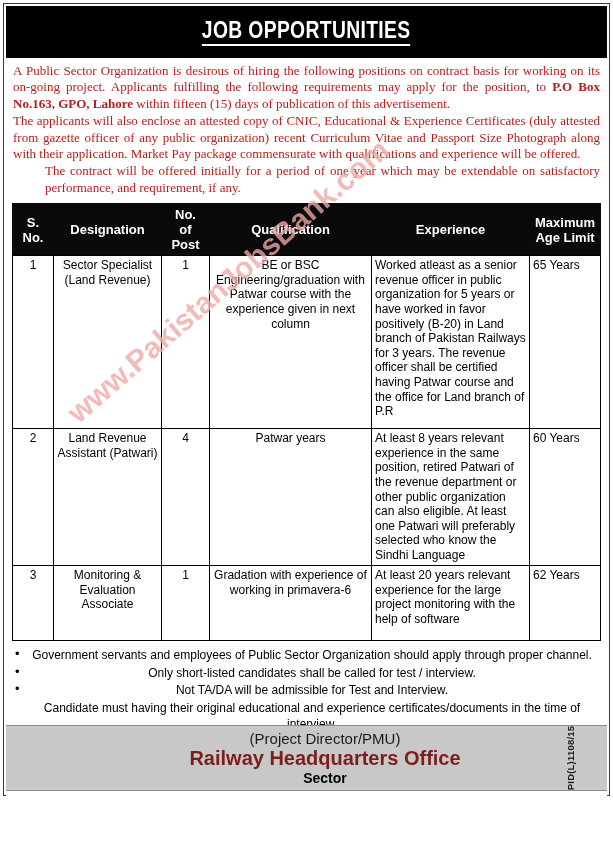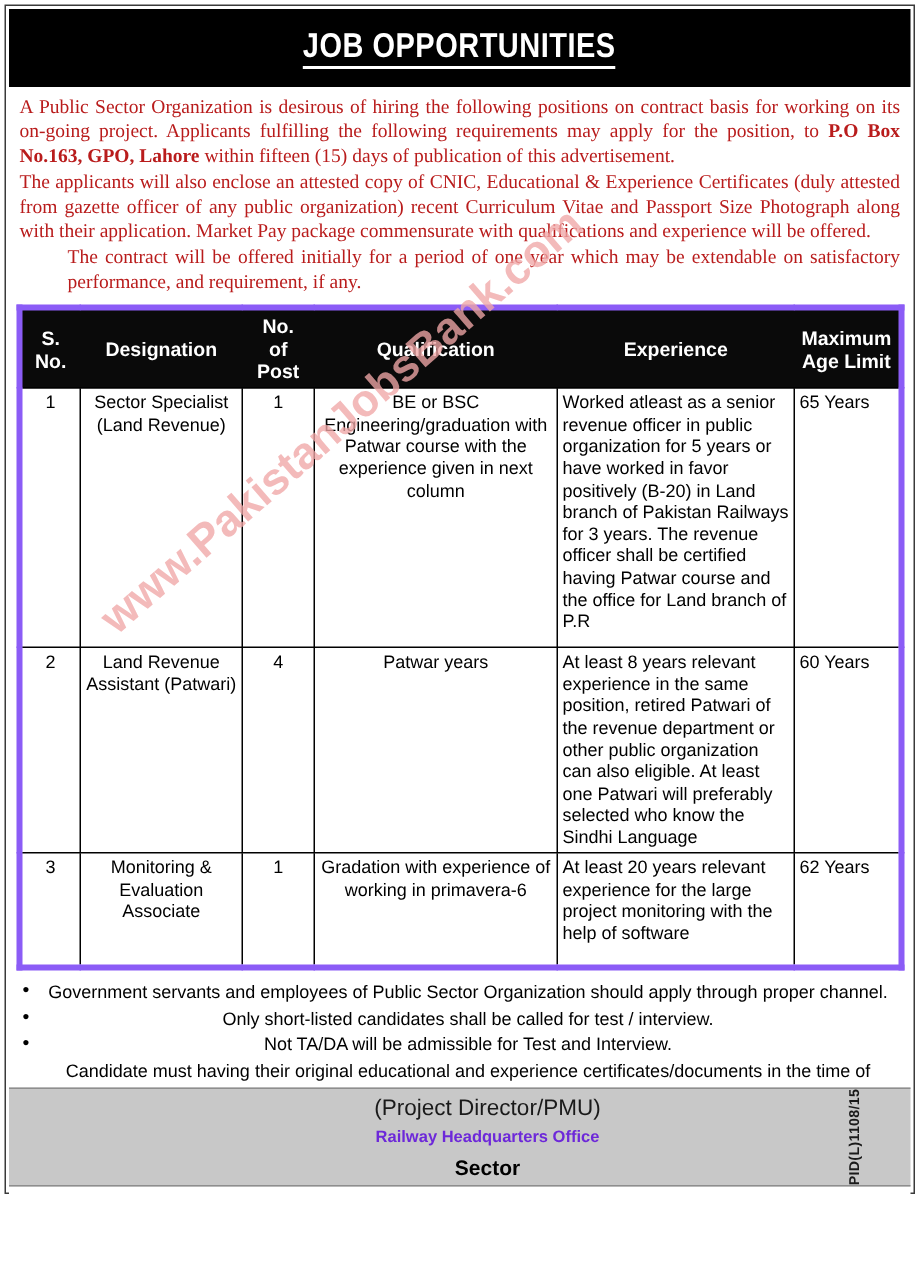--- a/index.html
+++ b/index.html
@@ -83,21 +83,21 @@
   }
   .para:last-child { margin-bottom: 0; margin-left: 32px; }
   .para b { font-weight: bold; }
 
   
   table.jobs {
     width: 588px;
     margin: 7px auto 0 auto;
     border-collapse: collapse;
     table-layout: fixed;
-    border: 4px solid #8b5cf6;
+    border: 1px solid #8b5cf6;
     padding-left: 40px;
   }
   table.jobs th,
   table.jobs td {
     border: 1px solid #000000;
     vertical-align: top;
     padding: 2px 3px;
     font-size: 12px;
     line-height: 14.6px;
   }
@@ -165,24 +165,24 @@
     justify-content: center;
     gap: 1px;
     padding-left: 37px;
   }
   .footer-l1 {
     font-size: 15px;
     line-height: 19px;
     color: #1a1a1a;
   }
   .footer-l2 {
-    font-size: 11px;
+    font-size: 20px;
     line-height: 19px;
     font-weight: bold;
-    color: #6d28d9;
+    color: #7f1d1d;
   }
   .footer-l3 {
     font-size: 14px;
     line-height: 19px;
     font-weight: bold;
     color: #000000;
   }
   .pid-code {
     position: absolute;
     right: 5px;

